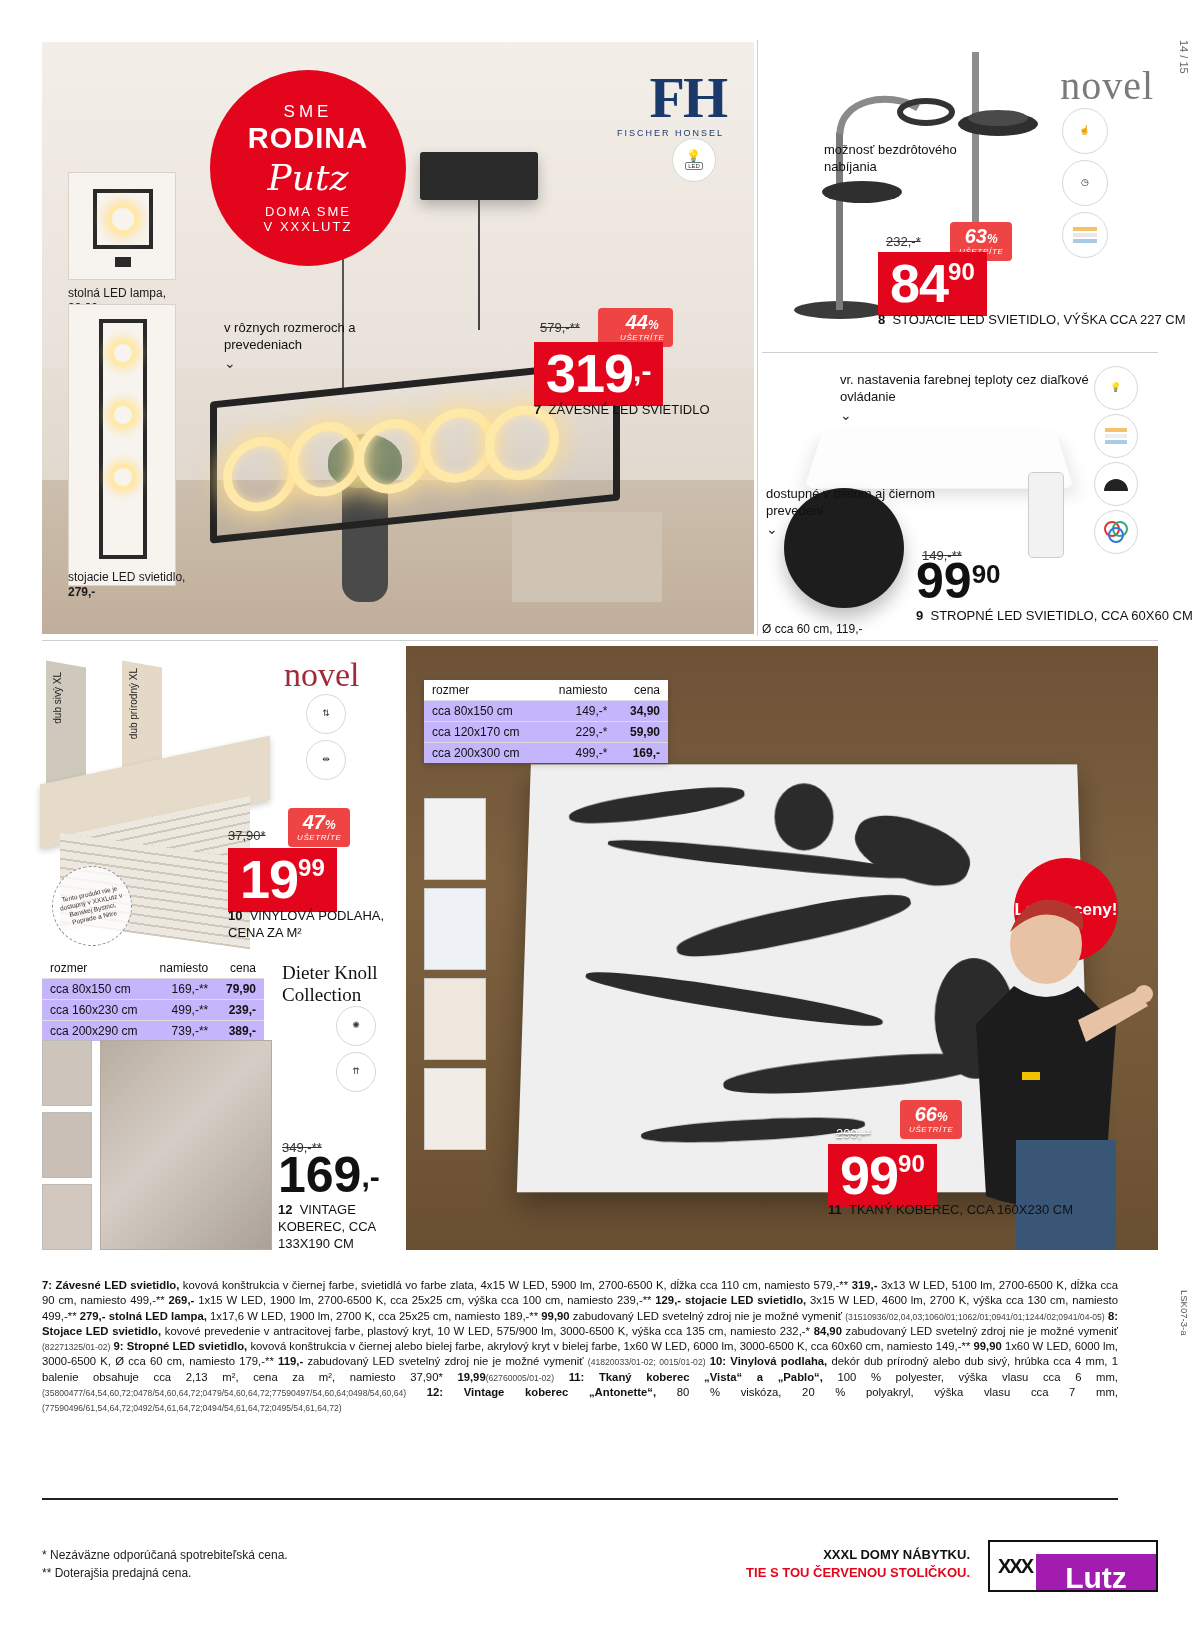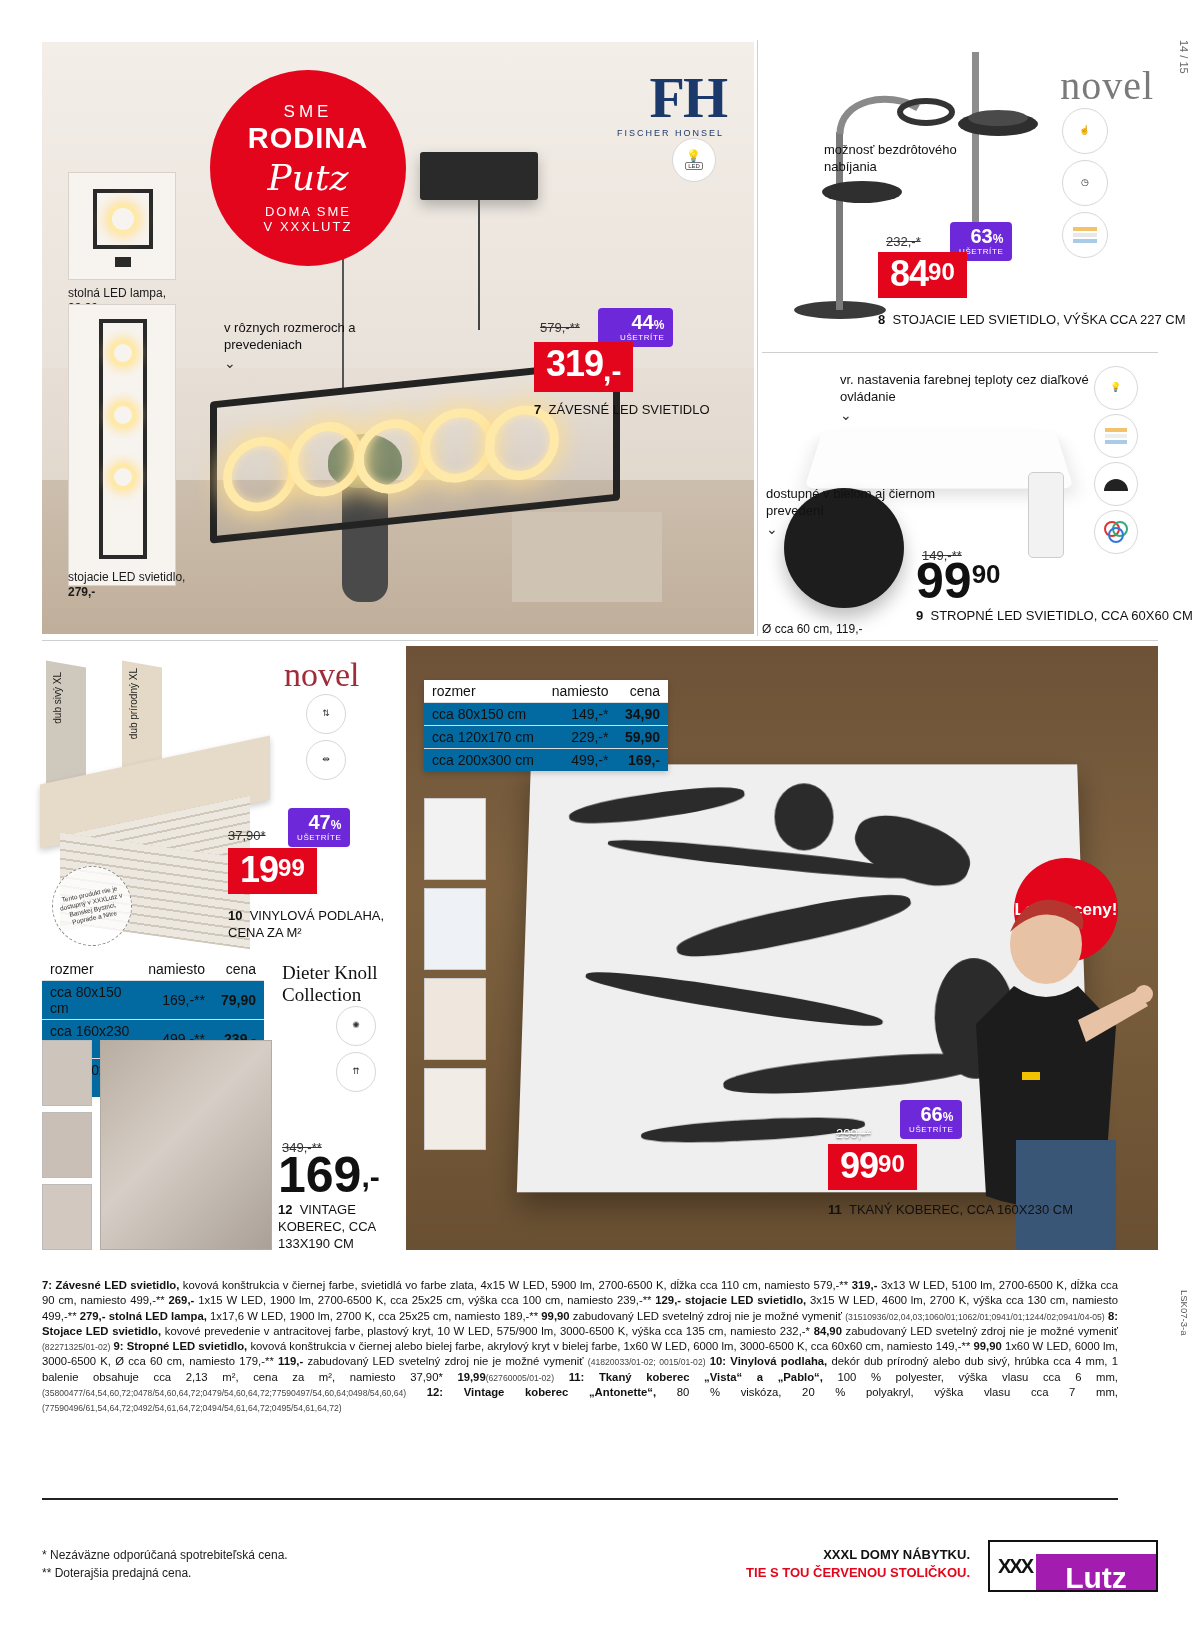--- a/index.html
+++ b/index.html
@@ -17,28 +17,29 @@
   
   .abs { position:absolute; }
   .bold { font-weight:bold; }
   .strike { text-decoration:line-through; }
 
   .price-box {
     background:#e3051b; color:#fff; font-weight:bold;
     display:inline-flex; align-items:flex-start;
     padding:4px 12px 6px 12px; line-height:1;
   }
-  .price-main { font-size:36px; letter-spacing:-1px; }
+  .price-main { font-size:54px; letter-spacing:-1px; }
   .price-sup { font-size:24px; margin-top:4px; }
   .price-dash { font-size:30px; margin-top:10px; }
 
   .save-badge {
-    background:#6d28d9; color:#fff; text-align:right;
+    background:#ef4444; color:#fff; text-align:center;
     border-radius:4px; padding:4px 9px 5px; line-height:1;
     display:inline-block;
+    font-style:italic;
   }
   .save-badge .pct { font-size:20px; font-weight:bold; }
   .save-badge .pct small { font-size:12px; }
   .save-badge .word { font-size:8px; letter-spacing:.6px; margin-top:2px; }
 
   .oldprice { font-size:13px; color:#333; }
 
   
   #photo-lamp {
     left:42px; top:42px; width:712px; height:592px;
@@ -111,21 +112,21 @@
     position:absolute; right:4px; top:20px; font-size:40px; color:#7a7a7a;
     font-family:"Liberation Serif", serif; letter-spacing:1px;
   }
   .floorlamp-svg { position:absolute; left:30px; top:30px; }
 
   
   .vline { position:absolute; background:#cfcfcf; width:1px; }
   .hline { position:absolute; background:#cfcfcf; height:1px; }
 
   
-  table.pt { border-collapse:collapse; font-size:14px; background:#0369a1; }
+  table.pt { border-collapse:collapse; font-size:12px; background:#c4b5fd; }
   table.pt th { font-weight:normal; text-align:left; padding:3px 8px; background:#fff; }
   table.pt td { padding:3px 8px; border-top:1px solid #ddd; }
   table.pt td.num { text-align:right; }
   table.pt td.price { text-align:right; font-weight:bold; }
   table.pt thead tr { background:#ececec; }
 
   
   #rug-photo {
     left:406px; top:646px; width:752px; height:604px;
     background:linear-gradient(180deg,#6d5238 0%,#7d613f 40%,#6a5032 100%);

